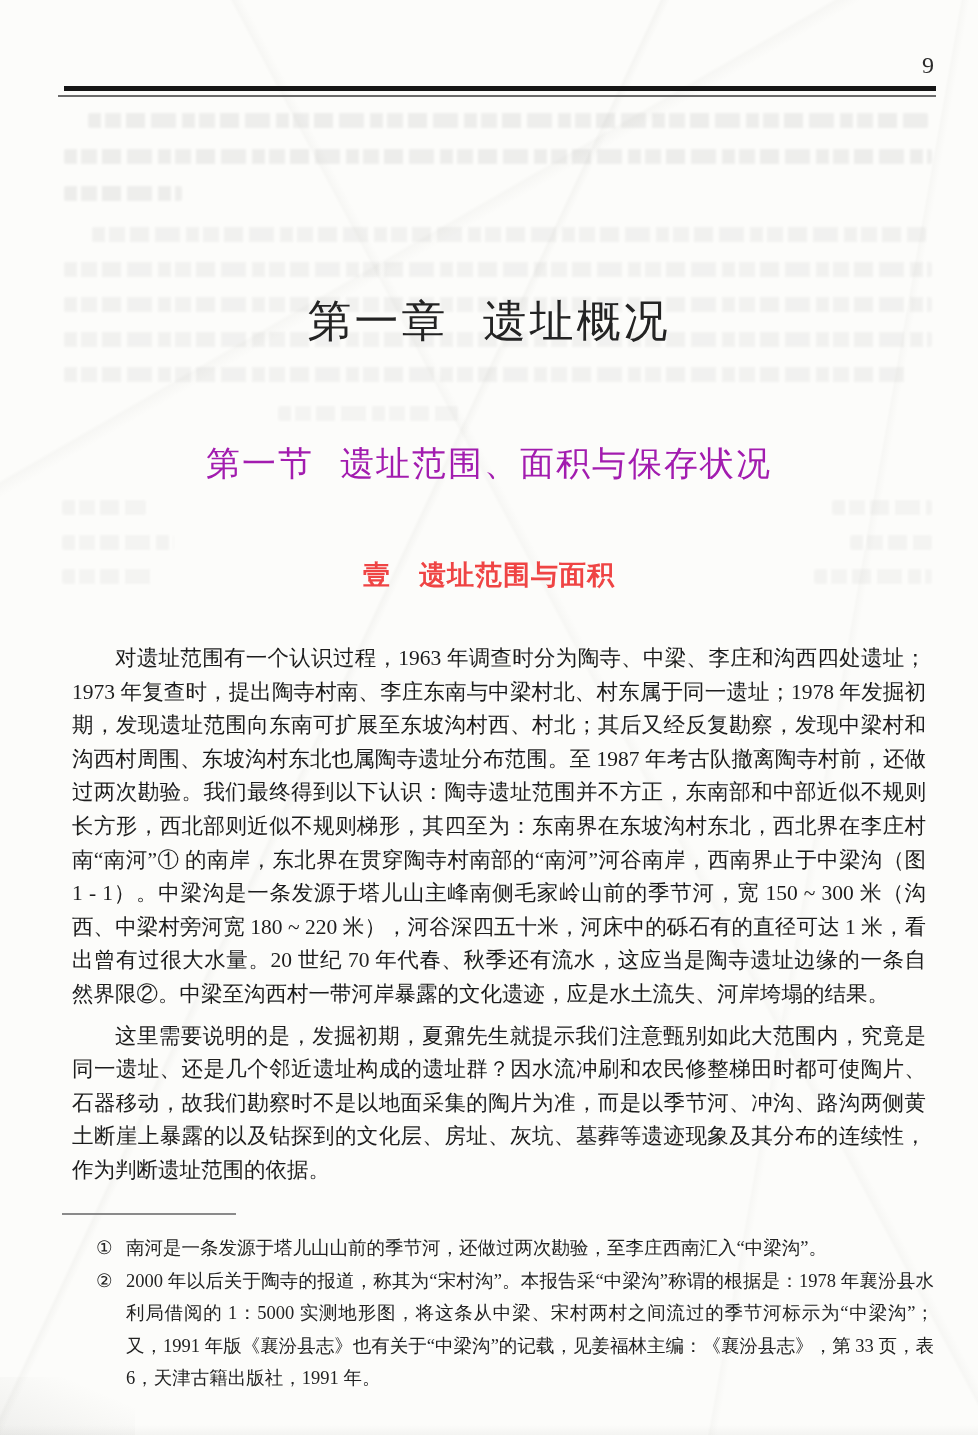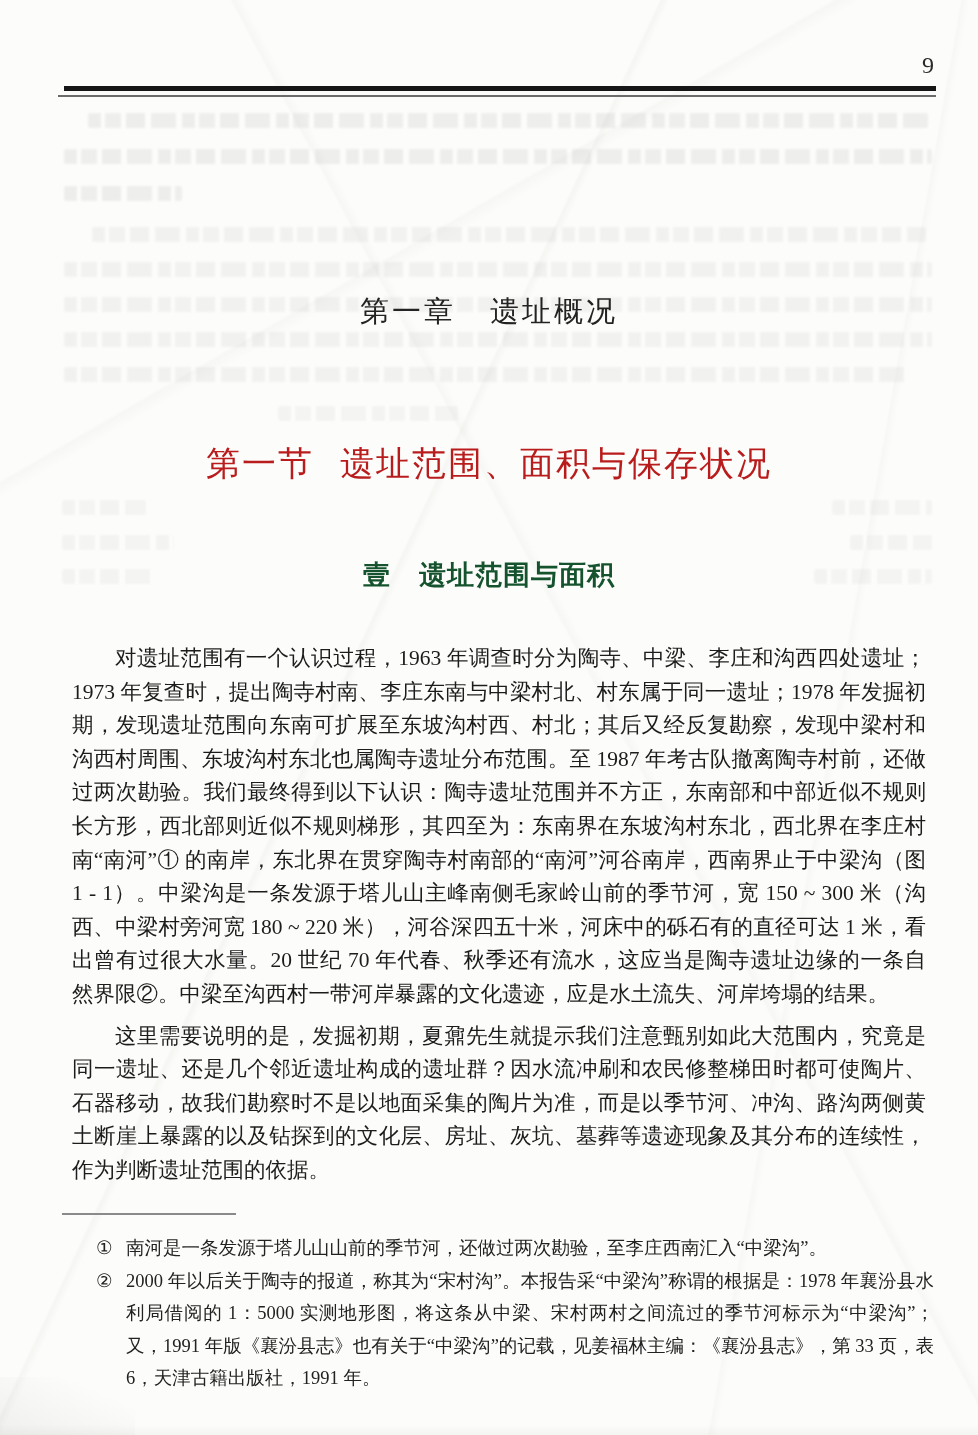--- a/index.html
+++ b/index.html
@@ -35,37 +35,37 @@
       #3a3a3a 0 13px, transparent 13px 17px,
       #4a4a4a 17px 33px, transparent 33px 38px,
       #333    38px 57px, transparent 57px 63px,
       #444    63px 88px, transparent 88px 94px);
   }
   .ghost.light{ opacity:0.05; }
   .ghost.lighter{ opacity:0.04; }
 
   .chapter-title{
     position:absolute; top:292px; left:0; width:100%;
-    text-align:center; font-size:29px; color:#232323; letter-spacing:3px;
+    text-align:center; font-size:44px; color:#232323; letter-spacing:3px;
     white-space:nowrap;
   }
   .chapter-title .t-gap{ display:inline-block; width:34px; }
 
   .section-title{
     position:absolute; top:441px; left:0; width:100%;
-    text-align:center; font-size:34px; color:#b91c1c; letter-spacing:2px;
+    text-align:center; font-size:34px; color:#a21caf; letter-spacing:2px;
     white-space:nowrap;
   }
   .section-title .t-gap{ display:inline-block; width:26px; }
 
   .subsection-title{
     position:absolute; top:557px; left:0; width:100%;
     text-align:center; font-size:27px; font-weight:bold;
     font-family:Liberation Serif, serif;
-    color:#14532d; letter-spacing:1px; white-space:nowrap;
+    color:#ef4444; letter-spacing:1px; white-space:nowrap;
   }
   .subsection-title .t-gap{ display:inline-block; width:28px; }
 
   .body-text{
     position:absolute; top:634px; left:64px; right:44px;
     font-size:21.5px; line-height:33.6px; text-align:justify;
     color:#1c1c1c;
   }
   .body-text p{ margin:8px; text-indent:2em; }
   .body-text p + p{ margin-top:5px; }

